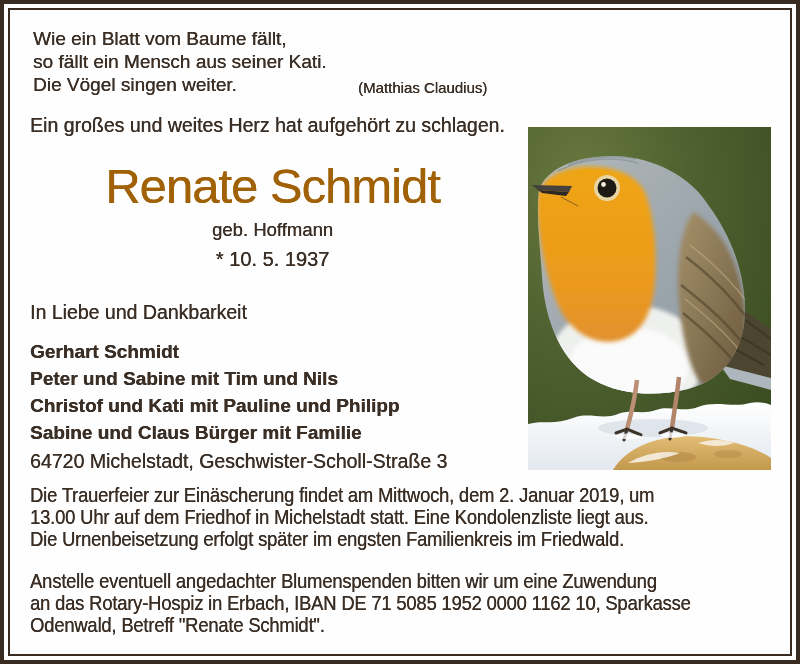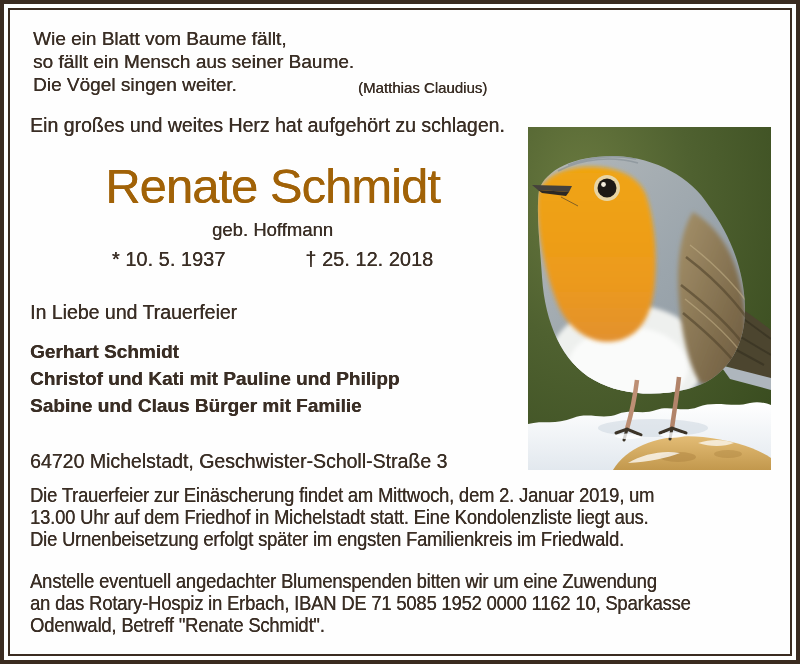--- a/index.html
+++ b/index.html
@@ -35,40 +35,40 @@
   .photo svg{display:block;width:100%;height:100%}
 </style>
 </head>
 <body>
 
 <div class="frame-outer"></div>
 <div class="frame-inner"></div>
 
 <div class="poem">
   <div>Wie ein Blatt vom Baume fällt,</div>
-  <div>so fällt ein Mensch aus seiner Baume.</div>
+  <div>so fällt ein Mensch aus seiner Kati.</div>
   <div>Die Vögel singen weiter.</div>
 </div>
 <div class="poem-attribution">(Matthias Claudius)</div>
 
 <div class="opening-line">Ein großes und weites Herz hat aufgehört zu schlagen.</div>
 
 <div class="center-col">
   <div class="deceased-name">Renate Schmidt</div>
   <div class="maiden-name">geb. Hoffmann</div>
   <div class="dates-row">
     <span>* 10. 5. 1937</span>
-    <span>† 25. 12. 2018</span>
   </div>
 </div>
 
-<div class="tribute-line">In Liebe und Trauerfeier</div>
+<div class="tribute-line">In Liebe und Dankbarkeit</div>
 
 <div class="mourners">
   <div>Gerhart Schmidt</div>
+  <div>Peter und Sabine mit Tim und Nils</div>
   <div>Christof und Kati mit Pauline und Philipp</div>
   <div>Sabine und Claus Bürger mit Familie</div>
 </div>
 
 <div class="address-line">64720 Michelstadt, Geschwister-Scholl-Straße 3</div>
 
 <div class="para para-funeral">
   <div>Die Trauerfeier zur Einäscherung findet am Mittwoch, dem 2. Januar 2019, um</div>
   <div>13.00 Uhr auf dem Friedhof in Michelstadt statt. Eine Kondolenzliste liegt aus.</div>
   <div>Die Urnenbeisetzung erfolgt später im engsten Familienkreis im Friedwald.</div>

